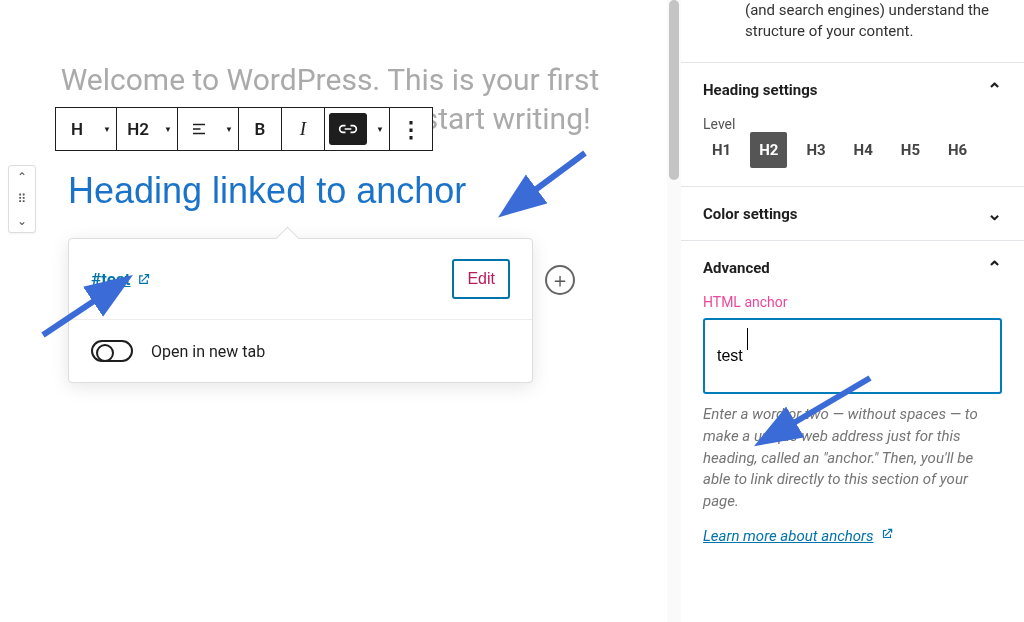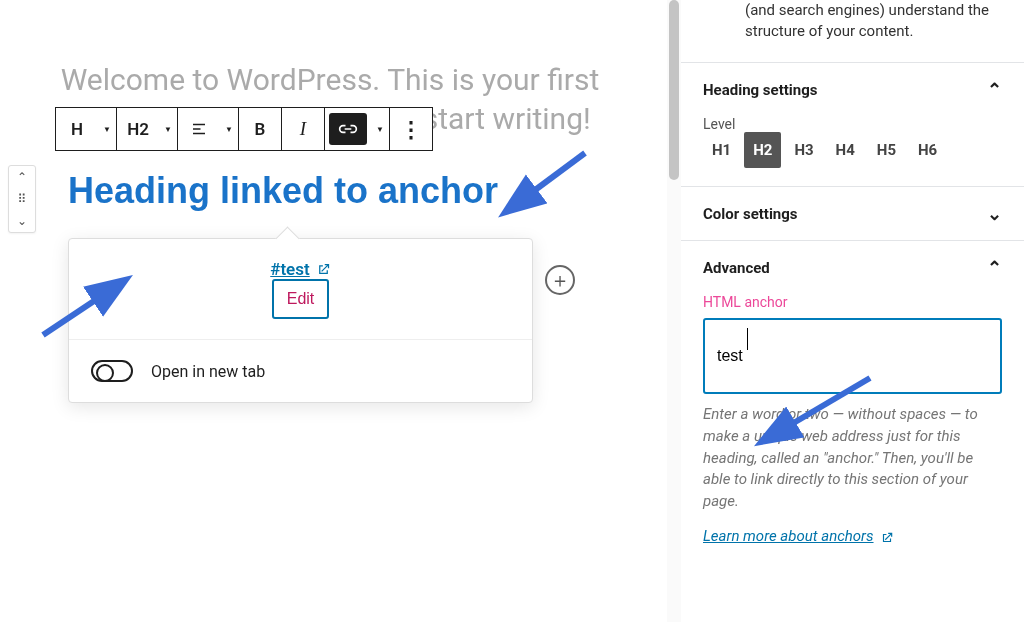--- a/index.html
+++ b/index.html
@@ -92,21 +92,21 @@
     border-radius: 3px;
     display:flex;align-items:center;justify-content:center;
     margin: 0 4px;
   }
   .toolbar .link-active svg { fill: #fff; }
   .heading-linked {
     position: absolute;
     top: 170px;
     left: 68px;
     font-size: 36px;
-    font-weight: 700;
+    font-weight: 400;
     color: #1a73c9;
     font-family: -apple-system,BlinkMacSystemFont,sans-serif;
   }
   
   .link-popover {
     position: absolute;
     top: 238px;
     left: 68px;
     width: 465px;
     background: #fff;
@@ -124,21 +124,20 @@
     border-left: 1px solid #ddd;
     border-top: 1px solid #ddd;
     transform: rotate(45deg);
   }
   .link-popover .row1 {
     display: flex;
     align-items: center;
     justify-content: space-between;
     padding: 20px 22px;
     border-bottom: 1px solid #eee;
-    flex-direction: column;
   }
   .link-url {
     color: #0073aa;
     font-weight: 600;
     font-size: 17px;
     text-decoration: underline;
     display: flex;
     align-items: center;
     gap: 6px;
     cursor:pointer;
@@ -221,21 +220,21 @@
   .sb-header {
     display: flex;
     align-items: center;
     justify-content: space-between;
     padding: 16px 22px;
     font-weight: 700;
     cursor:pointer;
   }
   .sb-body { padding: 0 22px 18px 22px; }
   .level-label { color: #555; font-size:14px; margin-bottom:0; }
-  .level-btns { display:flex; gap:4px; }
+  .level-btns { display:flex; gap:10px; }
   .level-btns .lvl {
     padding: 9px 9px;
     font-weight: 700;
     font-size: 15px;
     color: #444;
     cursor:pointer;
     border-radius:2px;
   }
   .level-btns .lvl.active { background: #555; color: #fff; }
   .anchor-label { color: #ec4899; margin-bottom: 8px; font-size:14px; }
@@ -253,21 +252,21 @@
     font-size: 15px;
     line-height: 1.45;
     margin-top: 10px;
   }
   .learn-more {
     color: #0073aa;
     font-style: italic;
     text-decoration: underline;
     font-size: 15px;
     margin-top: 14px;
-    display:inline-flex;align-items:flex-end;gap:6px;
+    display:inline-flex;align-items:flex-start;gap:6px;
     cursor:pointer;
   }
   .chev { font-size: 18px; font-weight: 700; }
   
   .arrow-annot { position:absolute; pointer-events:none; }
   .arrow-annot svg { overflow: visible; }
   .caret {
     position:absolute;
     width:1px;height:22px;
     background:#000;

